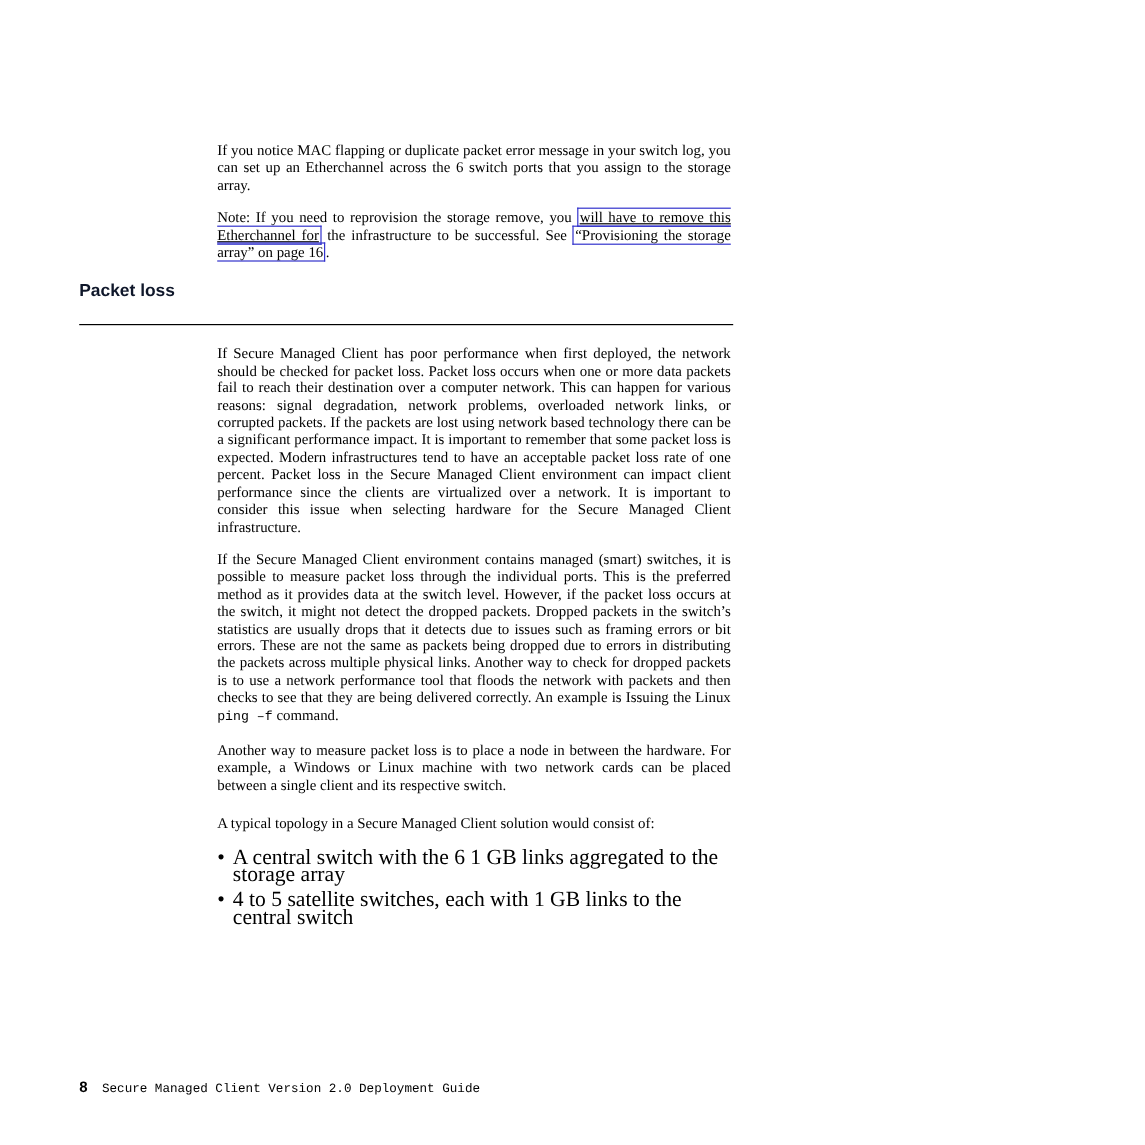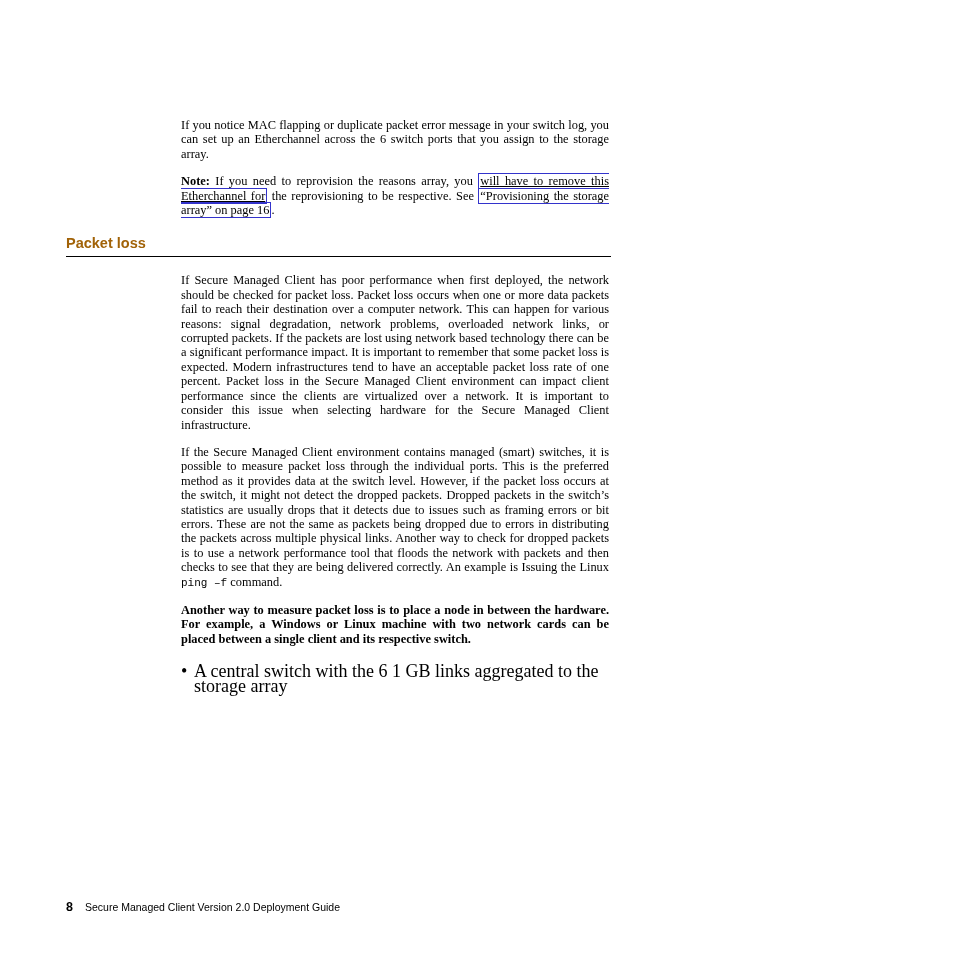--- a/index.html
+++ b/index.html
@@ -36,51 +36,50 @@
 
   p.para {
     font-size: 12.4px;
     line-height: 14.4px;
     text-align: justify;
     margin: 0 0 13px 0;
   }
 
   p.para.tight {
     margin-bottom: 12px;
-    font-weight: bold;
   }
 
   .note-para {
     font-size: 12.4px;
     line-height: 14.4px;
     text-align: justify;
     margin: 0;
   }
   .note-label {
-    font-weight: bold;
+    font-weight: normal;
   }
 
   .link {
     color: #000000;
     text-decoration: none;
     border: 1px solid #3333cc;
     padding: 0 1px;
   }
   .link-underline {
     text-decoration: underline;
   }
 
   
   .section-heading {
     font-family: "Liberation Sans", sans-serif;
     font-weight: bold;
     font-size: 14.5px;
-    color: #a16207;
+    color: #0f172a;
     border-bottom: 1.4px solid #000000;
-    padding-bottom: 5px;
+    padding-bottom: 19px;
     margin: 0 0 16px 0;
     width: 545px;
   }
   .heading-block {
     margin-top: 18px;
   }
 
   ul.bullets {
     margin: 0;
     padding: 0;
@@ -115,50 +114,52 @@
     display: flex;
     align-items: baseline;
     gap: 12px;
   }
   .footer-page {
     font-family: "Liberation Sans", sans-serif;
     font-weight: bold;
     font-size: 12.5px;
   }
   .footer-text {
-    font-family: Liberation Sans, sans-serif;
+    font-family: Liberation Mono, monospace;
     font-size: 10.5px;
   }
 </style>
 </head>
 <body>
 
 <div class="page">
 
   <div class="content">
 
     <div class="body-col">
       <p class="para">If you notice MAC flapping or duplicate packet error message in your switch log, you can set up an Etherchannel across the 6 switch ports that you assign to the storage array.</p>
 
-      <p class="note-para"><span class="note-label">Note:</span><span> If you need to reprovision the reasons array, you </span><a class="link link-underline" href="#">will have to remove this Etherchannel for</a><span> the reprovisioning to be respective. See </span><a class="link" href="#">“Provisioning the storage array” on page 16</a><span>.</span></p>
+      <p class="note-para"><span class="note-label">Note:</span><span> If you need to reprovision the storage remove, you </span><a class="link link-underline" href="#">will have to remove this Etherchannel for</a><span> the infrastructure to be successful. See </span><a class="link" href="#">“Provisioning the storage array” on page 16</a><span>.</span></p>
     </div>
 
     <div class="heading-block">
       <h2 class="section-heading">Packet loss</h2>
       <div class="body-col">
         <p class="para">If Secure Managed Client has poor performance when first deployed, the network should be checked for packet loss. Packet loss occurs when one or more data packets fail to reach their destination over a computer network. This can happen for various reasons: signal degradation, network problems, overloaded network links, or corrupted packets. If the packets are lost using network based technology there can be a significant performance impact. It is important to remember that some packet loss is expected. Modern infrastructures tend to have an acceptable packet loss rate of one percent. Packet loss in the Secure Managed Client environment can impact client performance since the clients are virtualized over a network. It is important to consider this issue when selecting hardware for the Secure Managed Client infrastructure.</p>
         <p class="para"><span>If the Secure Managed Client environment contains managed (smart) switches, it is possible to measure packet loss through the individual ports. This is the preferred method as it provides data at the switch level. However, if the packet loss occurs at the switch, it might not detect the dropped packets. Dropped packets in the switch’s statistics are usually drops that it detects due to issues such as framing errors or bit errors. These are not the same as packets being dropped due to errors in distributing the packets across multiple physical links. Another way to check for dropped packets is to use a network performance tool that floods the network with packets and then checks to see that they are being delivered correctly. An example is Issuing the Linux </span><code class="mono">ping –f</code><span> command.</span></p>
         <p class="para tight">Another way to measure packet loss is to place a node in between the hardware. For example, a Windows or Linux machine with two network cards can be placed between a single client and its respective switch.</p>
       </div>
     </div>
 
     <div class="heading-block">
       <div class="body-col">
+        <p class="para">A typical topology in a Secure Managed Client solution would consist of:</p>
         <ul class="bullets">
           <li>A central switch with the 6 1 GB links aggregated to the storage array</li>
+          <li>4 to 5 satellite switches, each with 1 GB links to the central switch</li>
         </ul>
       </div>
     </div>
 
   </div>
 
   <div class="footer">
     <span class="footer-page">8</span>
     <span class="footer-text">Secure Managed Client Version 2.0 Deployment Guide</span>
   </div>

